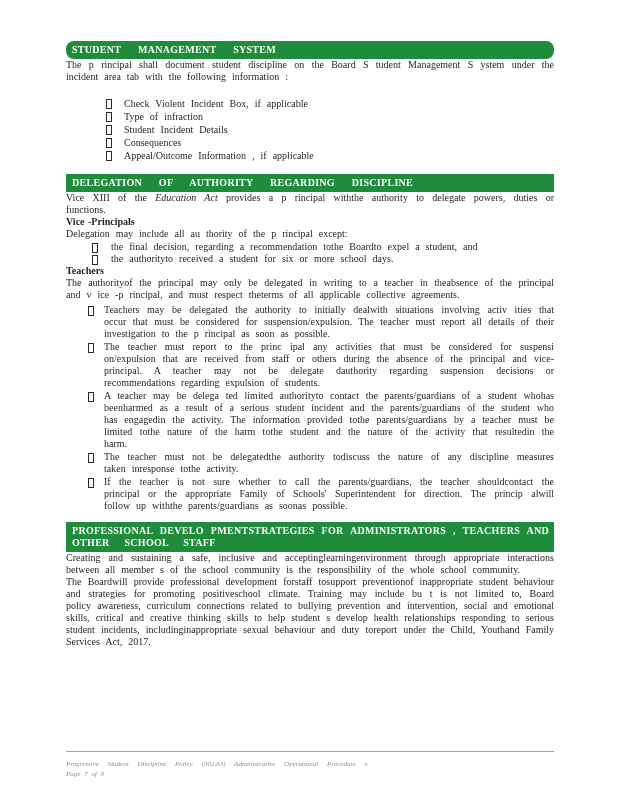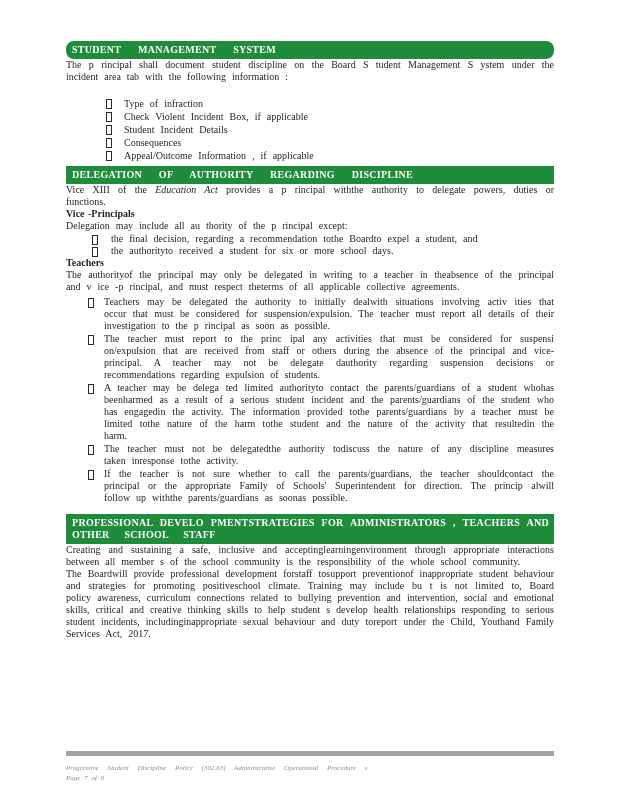--- a/index.html
+++ b/index.html
@@ -8,21 +8,21 @@
     font-family:"Liberation Serif", serif;color:#1f1f1f;
     -webkit-font-smoothing:antialiased;
   }
   .content{position:absolute;left:66px;top:0;width:488px;}
   .bar{
     color:#ffffff;font-weight:bold;font-size:10px;line-height:12px;
     padding:3px 5px 3px 6px;letter-spacing:0.3px;
   }
   .bar.single{word-spacing:14px;white-space:nowrap;}
   .bar1{margin-top:41px;}
-  .bar2{margin-top:4px;}
+  .bar2{margin-top:12px;}
   .bar3{margin-top:10px;}
   .bar3 .jline{display:block;text-align:justify;text-align-last:justify;word-spacing:2px;}
   .bar3 .lline{display:block;word-spacing:12px;}
   p.bodytext{
     margin:0;font-size:10px;line-height:12px;text-align:justify;word-spacing:3.5px;
   }
   .p-intro1{margin-top:15px;}
   .p-part{margin-top:14px;}
   .p-creating{margin-top:13px;}
   .p-board{margin-top:11px;}
@@ -42,46 +42,46 @@
   ul.list1 .marker{left:40px;}
   ul.list2{margin-top:1px;}
   ul.list2 li{padding-left:45px;}
   ul.list2 .marker{left:26px;}
   ul.list3{margin-top:3px;}
   ul.list3 li{padding-left:38px;margin-bottom:1px;}
   ul.list3 .marker{left:22px;}
   .lead{margin-top:1px;}
   .footer{
     position:absolute;left:66px;top:751px;width:488px;
-    border-top:5px solid #a3a3a3;padding-top:7px;
+    border-top:1px solid #a3a3a3;padding-top:7px;
     font-size:7px;line-height:10px;font-style:italic;color:#8a8f96;
   }
   .footer .f1{word-spacing:7px;display:block;}
   .footer .f2{word-spacing:2px;display:block;}
   i{font-style:italic;}
 </style>
 </head>
 <body>
 
 <div class="content">
 
   <div class="bar bar1 single" style="background-color: rgb(30, 140, 58); border-radius: 8px;">
     <span>STUDENT MANAGEMENT SYSTEM</span>
   </div>
 
   <p class="bodytext p-intro1">The p rincipal shall document student discipline on the Board S tudent Management S ystem under the incident area tab with the following information :</p>
 
   <ul class="blist list1">
     <li>
       <span class="marker"></span>
-      <span>Type of infraction</span>
+      <span>Check Violent Incident Box, if applicable</span>
     </li>
     <li>
       <span class="marker"></span>
-      <span>Check Violent Incident Box, if applicable</span>
+      <span>Type of infraction</span>
     </li>
     <li>
       <span class="marker"></span>
       <span>Student Incident Details</span>
     </li>
     <li>
       <span class="marker"></span>
       <span>Consequences</span>
     </li>
     <li>

